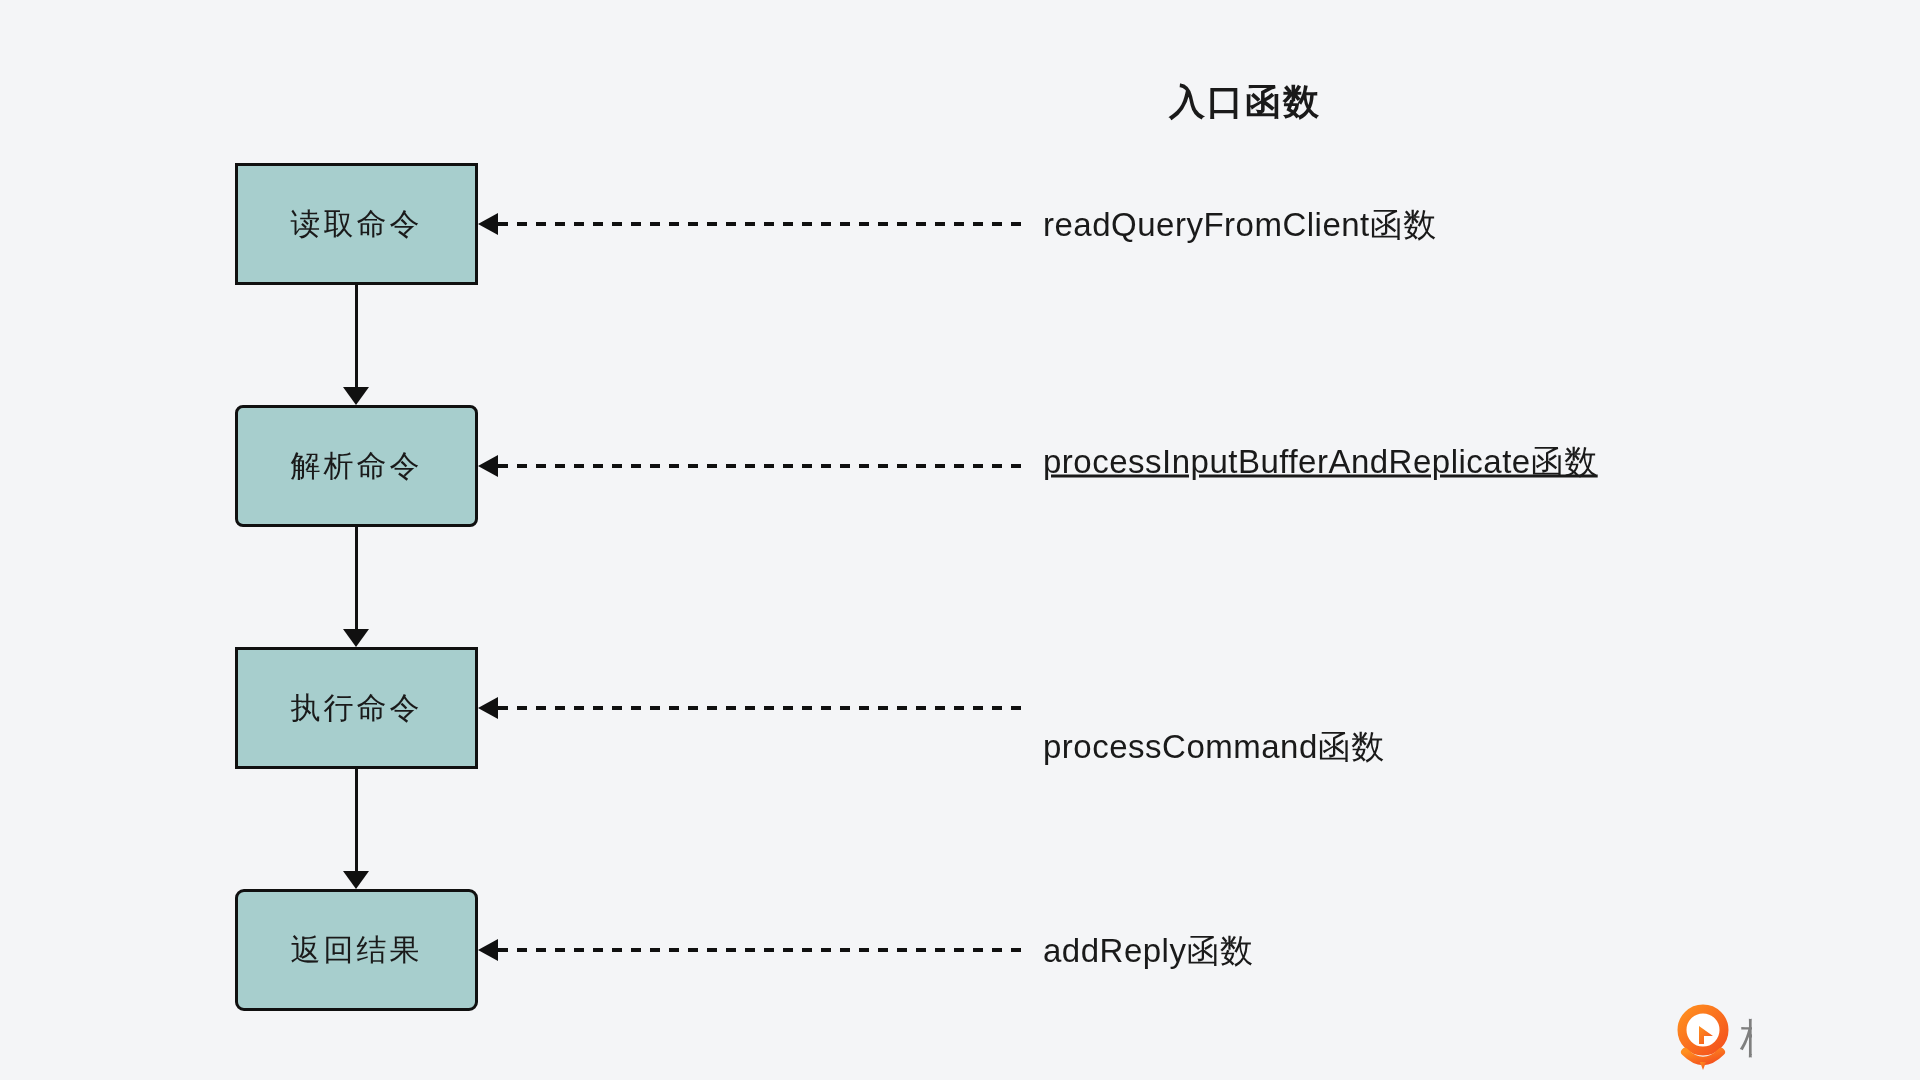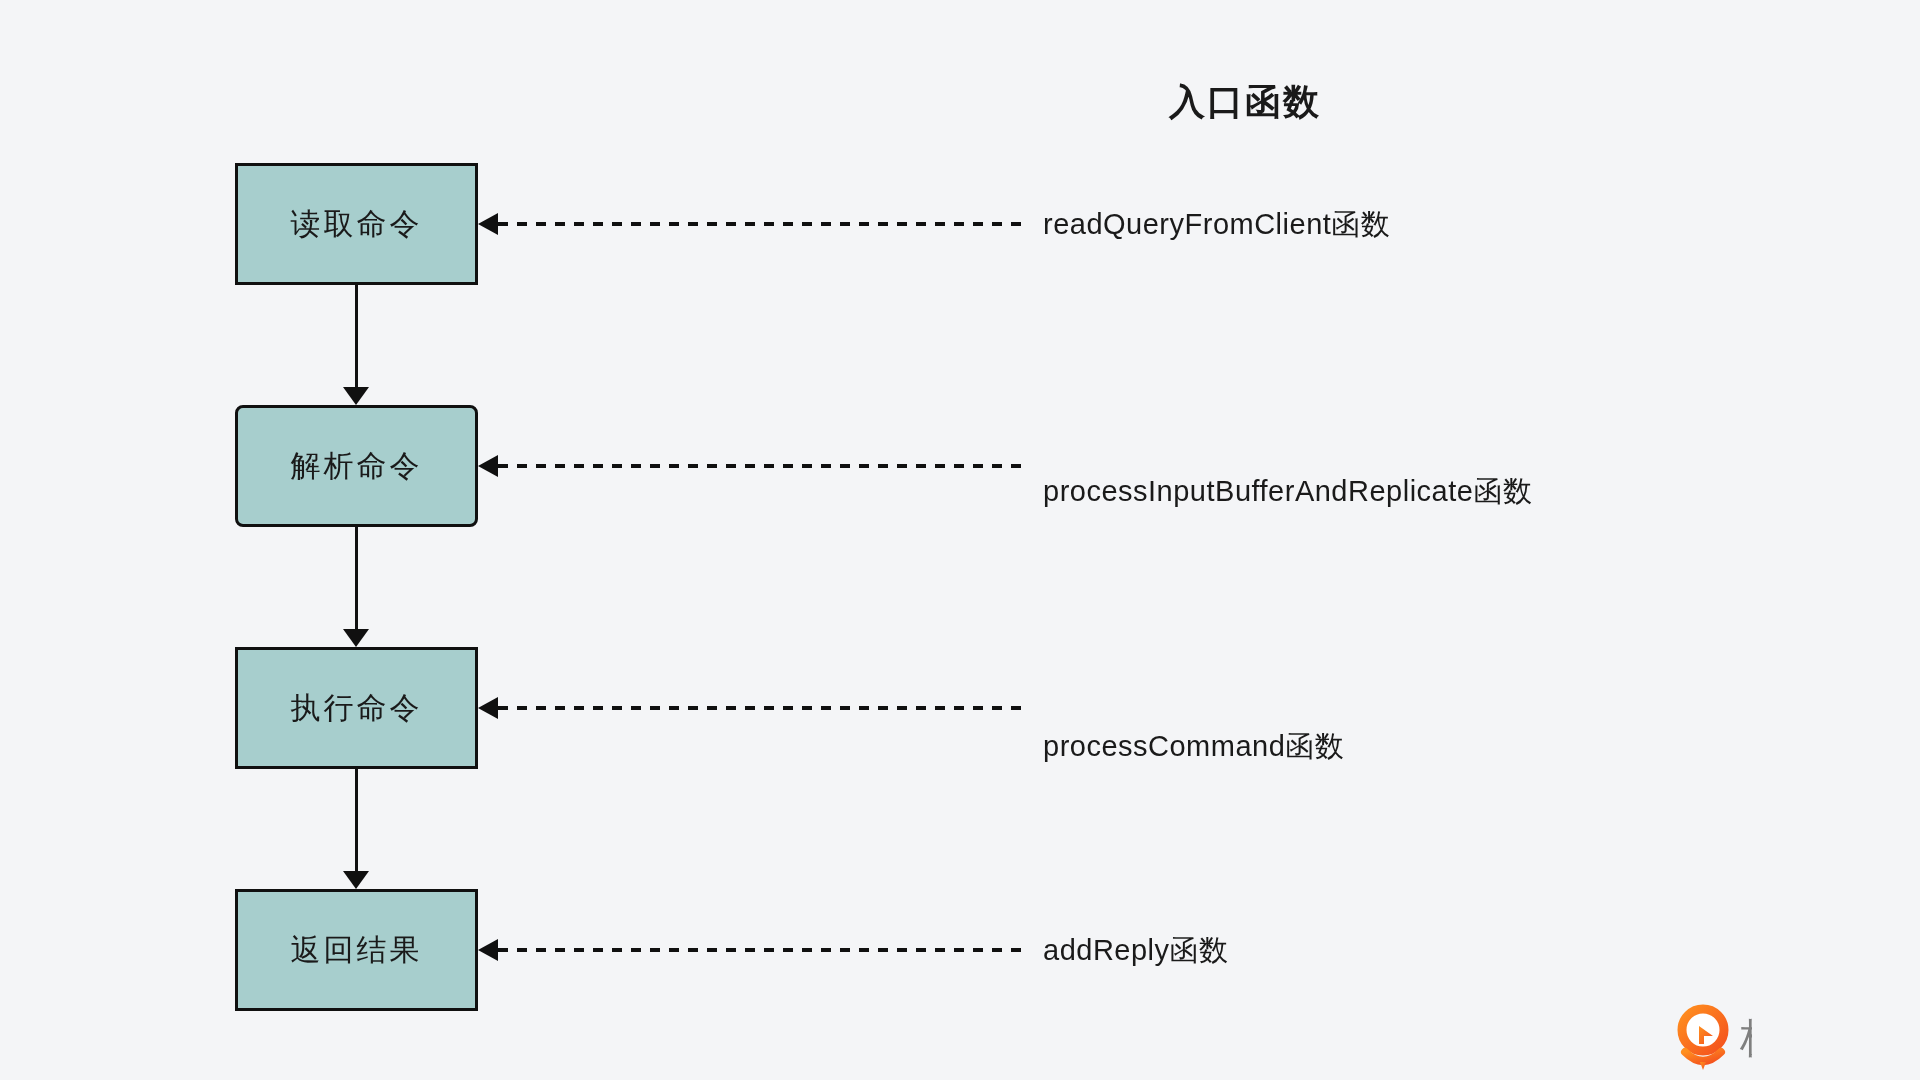--- a/index.html
+++ b/index.html
@@ -43,21 +43,21 @@
     border:3px solid var(--box-border);
     display:flex;align-items:center;justify-content:center;
     font-size:30px;
     letter-spacing:3px;
     color:var(--text);
     white-space:nowrap;
   }
   .box-1{top:163px;}
   .box-2{top:405px;border-radius:8px;}
   .box-3{top:647px;}
-  .box-4{top:889px;}
+  .box-4{top:889px;border-radius:9px;}
 
   .v-arrow{
     position:absolute;
     left:342px;
     width:28px;height:120px;
     display:flex;flex-direction:column;align-items:center;
   }
   .v-arrow-1{top:285px;}
   .v-arrow-2{top:527px;}
   .v-arrow-3{top:769px;}
@@ -90,27 +90,27 @@
   }
   .dash-line{
     width:532px;height:4px;
     background:repeating-linear-gradient(90deg,var(--arrow) 0 10px,transparent 10px 19px);
   }
 
   .func-label{
     position:absolute;
     left:1043px;
     transform:translateY(-50%);
-    font-size:29px;
+    font-size:33px;
     letter-spacing:0.5px;
     color:var(--text);
     white-space:nowrap;
   }
   .func-label-1{top:225px;}
-  .func-label-2{top:492px;}
+  .func-label-2{top:462px;text-decoration:underline;}
   .func-label-3{top:747px;}
   .func-label-4{top:951px;}
 
   .logo{
     position:absolute;
     left:1676px;top:1004px;
     display:flex;align-items:center;
   }
   .logo-icon{
     width:54px;height:68px;

